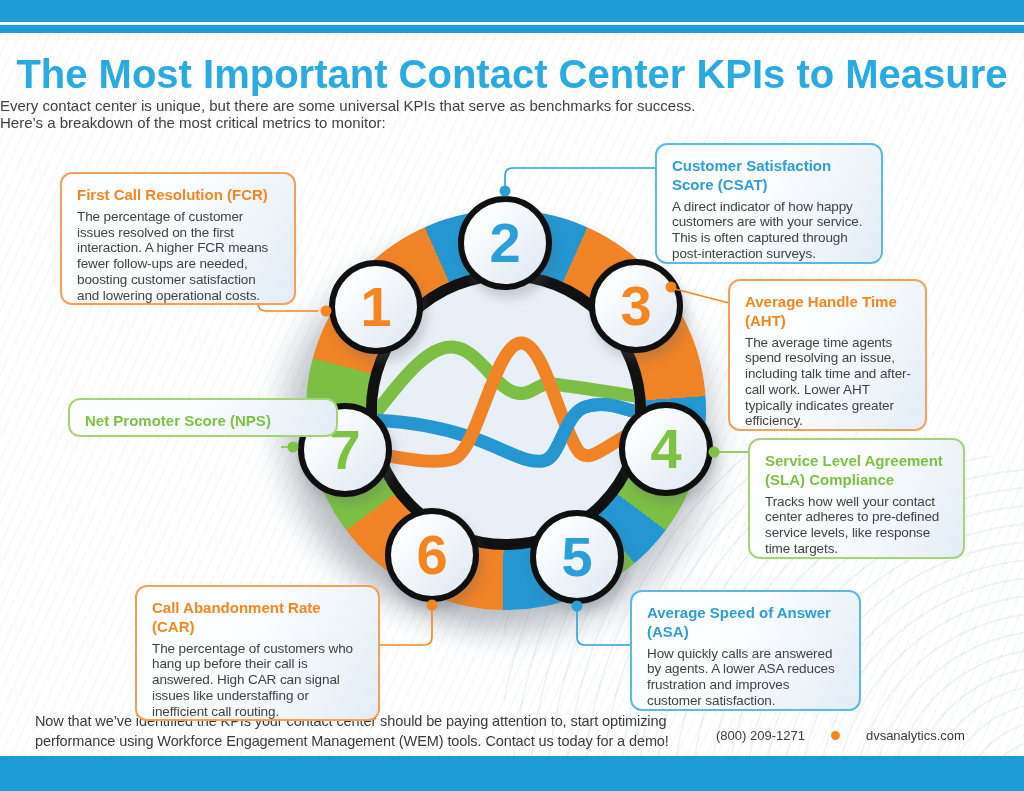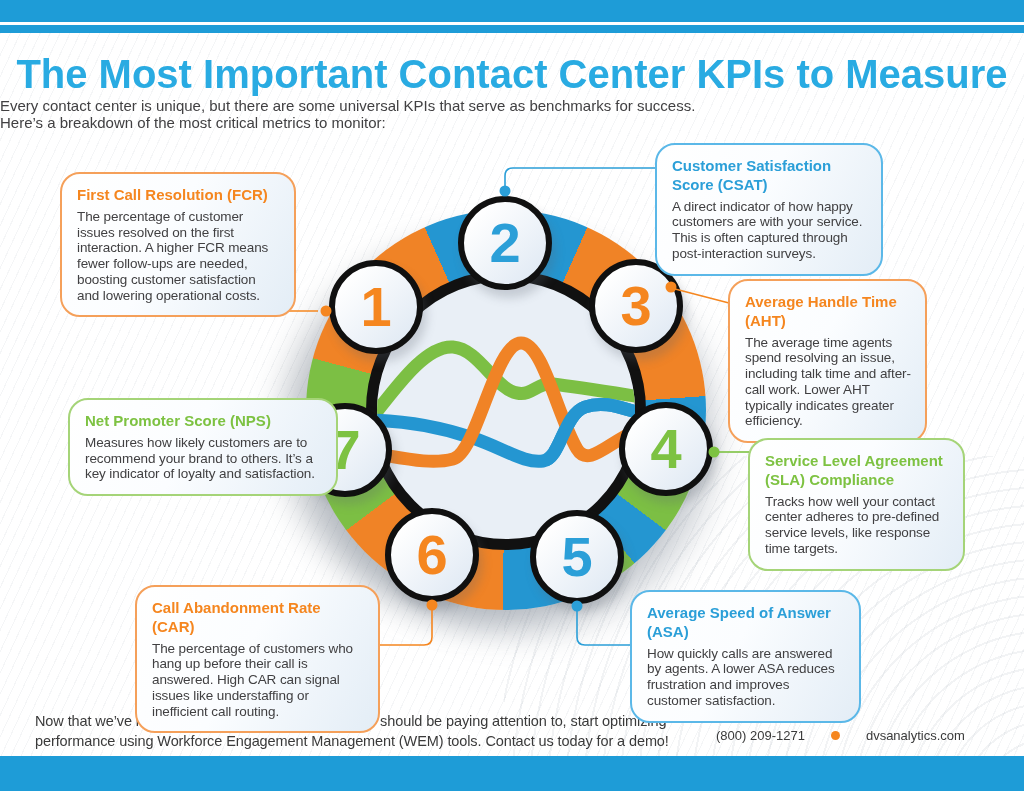--- a/index.html
+++ b/index.html
@@ -83,22 +83,22 @@
   .n3{left:589px;top:259px;color:#F5861F;}
   .n4{left:619px;top:402px;color:#7DC242;}
   .n5{left:530px;top:510px;color:#2B9FD8;}
   .n6{left:385px;top:508px;color:#F5861F;}
   .n7{left:298px;top:403px;color:#7DC242;}
 
   .connector-layer{position:absolute;left:0;top:0;width:1024px;height:791px;z-index:5;pointer-events:none;}
 
   
   .kpi-box{
-    position:absolute;z-index:6;box-sizing:border-box;border-radius:20px;
-    border:2px solid #999;padding:12px 14px 12px 15px;
+    position:absolute;z-index:6;box-sizing:border-box;border-radius:12px;
+    border:2px solid #999;padding:12px 14px 0 15px;
     background:linear-gradient(118deg,#ffffff 0%,#fbfdff 45%,#e3edf6 100%);
   }
   .kpi-title{font-size:15px;font-weight:bold;line-height:1.25;margin-bottom:4px;}
   .kpi-desc{font-size:13.5px;color:#414042;line-height:1.17;letter-spacing:-0.1px;}
   .accent-orange{border-color:#F5A05A;}
   .accent-orange .kpi-title{color:#F5861F;}
   .accent-blue{border-color:#5BB8E8;}
   .accent-blue .kpi-title{color:#2B9FD8;}
   .accent-green{border-color:#A5D478;}
   .accent-green .kpi-title{color:#7DC242;}
@@ -213,21 +213,20 @@
 <div class="kpi-box accent-blue box-asa">
   <div class="kpi-title">Average Speed of Answer (ASA)</div>
   <div class="kpi-desc">How quickly calls are answered by agents. A lower ASA reduces frustration and improves customer satisfaction.</div>
 </div>
 <div class="kpi-box accent-orange box-car">
   <div class="kpi-title">Call Abandonment Rate (CAR)</div>
   <div class="kpi-desc">The percentage of customers who hang up before their call is answered. High CAR can signal issues like understaffing or inefficient call routing.</div>
 </div>
 <div class="kpi-box accent-green box-nps">
   <div class="kpi-title">Net Promoter Score (NPS)</div>
-  <div class="kpi-desc">Measures how likely customers are to recommend your brand to others. It’s a key indicator of loyalty and satisfaction.</div>
 </div>
 
 <div class="footer-text">
   <div>Now that we’ve identified the KPIs your contact center should be paying attention to, start optimizing</div>
   <div>performance using Workforce Engagement Management (WEM) tools. Contact us today for a demo!</div>
 </div>
 <div class="contact">
   <span>(800) 209-1271</span>
   <span class="dot"></span>
   <span>dvsanalytics.com</span>

